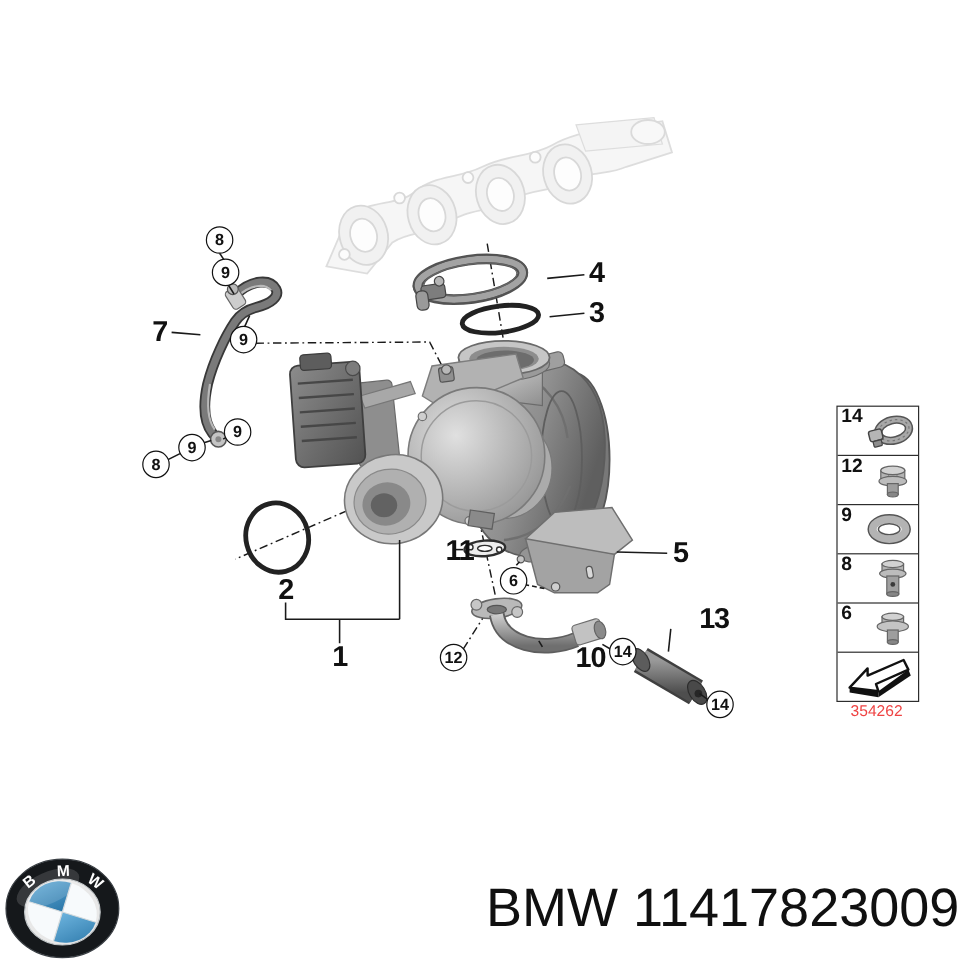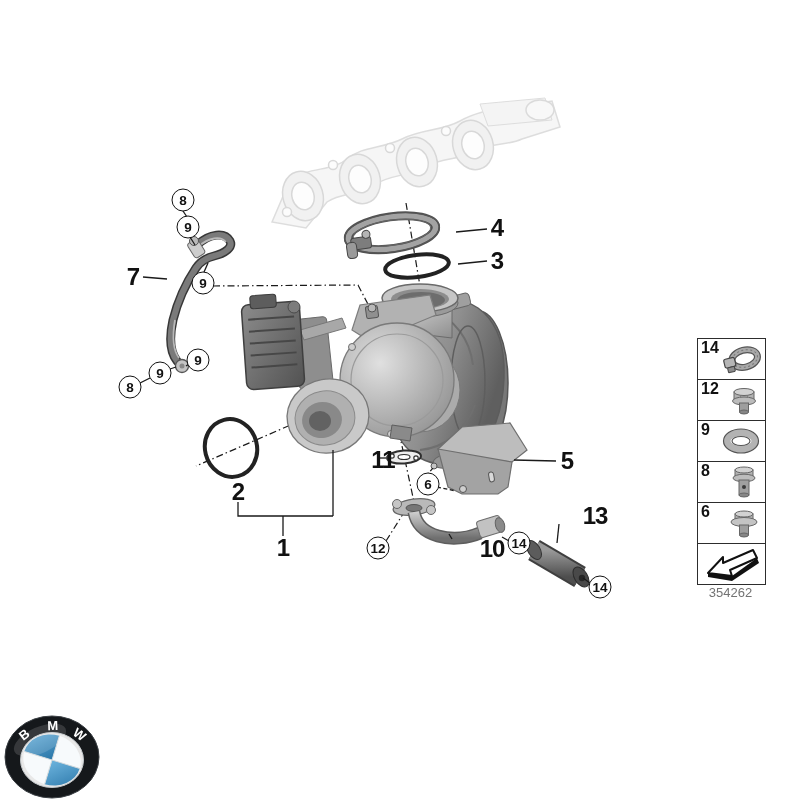--- a/index.html
+++ b/index.html
@@ -15,21 +15,21 @@
      align-items:center;justify-content:center;}
   
   #legend{position:absolute;left:697px;top:338px;width:67px;height:245px;
      border:1.4px solid #2d2d2d;display:flex;flex-direction:column;background:#fff;}
   .legend-row{position:relative;flex:1;border-bottom:1.4px solid #2d2d2d;}
   .legend-row:last-child{border-bottom:none;}
   .legend-label{position:absolute;left:3px;top:0px;font-size:16px;font-weight:bold;color:#111;}
   .legend-icon{position:absolute;right:1px;top:50%;transform:translateY(-50%);}
   .legend-row.arrow-row .legend-icon{right:4px;}
   #figure-number{position:absolute;left:697px;top:585px;width:67px;text-align:center;
-     font-size:13px;color:#737373;}
+     font-size:13px;color:#ef4444;}
   
   #part-label{position:absolute;left:405px;top:731px;font-size:45px;color:#101010;white-space:nowrap;}
   #bmw-logo{position:absolute;left:2px;top:714px;}
 </style>
 </head>
 <body>
 
 <div id="page">
 
 <svg id="art" width="800" height="800" viewBox="0 0 800 800">
@@ -331,14 +331,15 @@
   <ellipse cx="50" cy="46" rx="31.5" ry="27.5" fill="#e8e8e8" stroke="#c2c7ca" stroke-width="1"></ellipse>
   <g transform="translate(50,46) rotate(17) scale(1,0.87)">
     <path d="M0,0 L-29,0 A29,29 0 0 1 0,-29 Z" fill="url(#gBlue)"></path>
     <path d="M0,0 L0,-29 A29,29 0 0 1 29,0 Z" fill="#f7fafc"></path>
     <path d="M0,0 L29,0 A29,29 0 0 1 0,29 Z" fill="url(#gBlue)"></path>
     <path d="M0,0 L0,29 A29,29 0 0 1 -29,0 Z" fill="#f7fafc"></path>
     <path d="M-29,0 H29 M0,-29 V29" stroke="#d3d9dc" stroke-width="1" fill="none"></path>
   </g>
   <ellipse cx="38" cy="26" rx="28" ry="13" fill="#ffffff" opacity="0.14" transform="rotate(-24 38 26)"></ellipse>
 </svg>
+<div id="part-label">BMW 11417823009</div>
 
 </div>
 
 </body></html>

